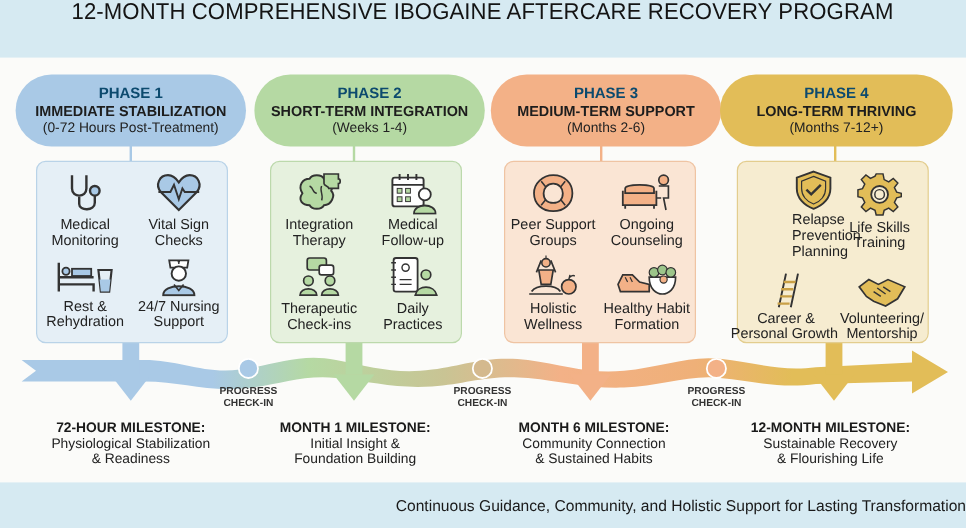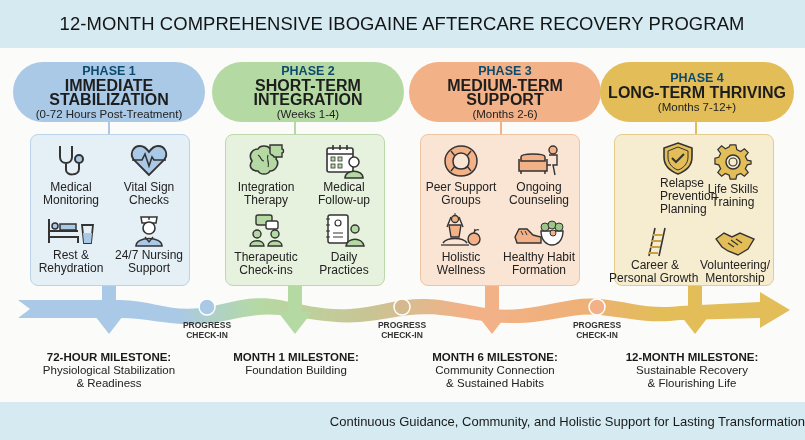--- a/index.html
+++ b/index.html
@@ -1,27 +1,27 @@
 <!DOCTYPE html>
 <html><head>
 <meta charset="utf-8">
 <style>
   * { box-sizing: border-box; margin: 0; padding: 0; }
   html, body { width: 805px; height: 440px; overflow: hidden; background: #fbfbf9; font-family: "Liberation Sans", sans-serif; color: #1e1e1e; }
   .root { position: relative; width: 805px; height: 440px; }
 
-  .header { position: absolute; left: 0; top: 0; width: 805px; height: 48px; background: #d6eaf2; display: flex; align-items: center; justify-content: center; }
+  .header { position: absolute; left: 0; top: 0; width: 805px; height: 48px; background: #d6eaf2; display: flex; align-items: flex-start; justify-content: center; }
   .header h1 { font-size: 19px; font-weight: 400; letter-spacing: 0.1px; color: #141414; transform: scaleX(0.97); }
 
   .footer { position: absolute; left: 0; top: 402px; width: 805px; height: 38px; background: #d6eaf2; display: flex; align-items: center; justify-content: flex-end; }
   .footer span { font-size: 13px; color: #1a1a1a; }
 
   .pill { position: absolute; top: 62px; height: 60px; border-radius: 30px; display: flex; flex-direction: column; align-items: center; justify-content: center; text-align: center; }
   .pill .ph { font-size: 12.5px; font-weight: 700; line-height: 15px; color: #0c4a6e; }
-  .pill .nm { font-size: 16px; font-weight: 700; line-height: 14px; color: #1d1d1d; }
+  .pill .nm { font-size: 12px; font-weight: 700; line-height: 14px; color: #1d1d1d; }
   .pill .rg { font-size: 11.5px; line-height: 14px; color: #222; }
 
   .stem { position: absolute; top: 120px; width: 2px; height: 16px; }
 
   .card { position: absolute; top: 134px; width: 160px; height: 152px; border-radius: 8px; border: 1.5px solid; }
   .item { position: absolute; width: 80px; text-align: center; font-size: 12px; line-height: 13px; color: #222; }
   .item svg { display: block; margin: 0 auto 2px auto; }
 
   .ms { position: absolute; top: 350px; width: 200px; text-align: center; }
   .ms .t { font-size: 11.5px; font-weight: 700; line-height: 14px; color: #1a1a1a; }
@@ -195,20 +195,21 @@
           <path d="M11,20 L21,20 M11,24 L21,24" stroke="#333" stroke-width="1.2"></path>
           <circle cx="33" cy="16" r="4" fill="#b5d9a3" stroke="#333" stroke-width="1.4"></circle>
           <path d="M24,33 C26,24 40,24 42,33 Z" fill="#b5d9a3" stroke="#333" stroke-width="1.4"></path>
         </svg>
       <div>Daily</div>
       <div>Practices</div>
     </div>
   </div>
   <div class="ms" style="left:196px;">
     <div class="t">MONTH 1 MILESTONE:</div>
+    <div class="d">Initial Insight &amp;</div>
     <div class="d">Foundation Building</div>
   </div>
 
   <div class="pill" style="left:409px;width:192px;background:#f3b187;">
     <div class="ph">PHASE 3</div>
     <div class="nm">MEDIUM-TERM SUPPORT</div>
     <div class="rg">(Months 2-6)</div>
   </div>
   <div class="stem" style="left:500px;background:#f3b187;"></div>
   <div class="card" style="left:420px;background:#fae5d4;border-color:#efc4a3;">

